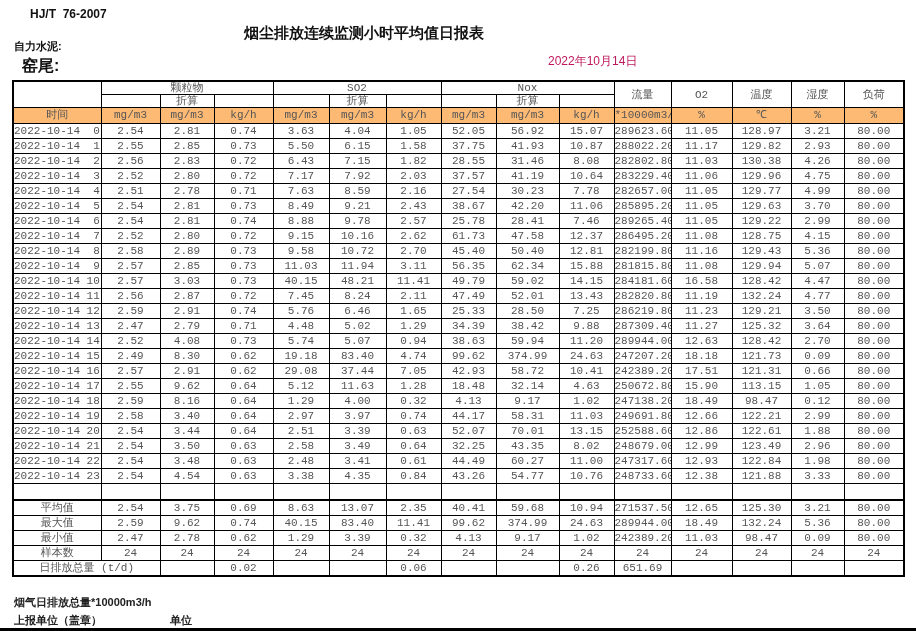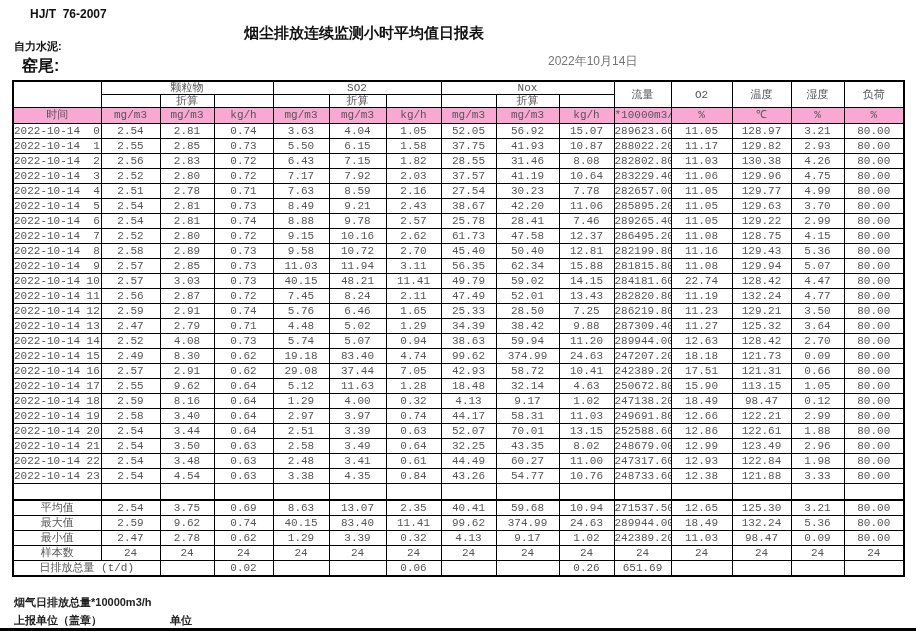--- a/index.html
+++ b/index.html
@@ -5,39 +5,39 @@
   html,body{margin:0;padding:0;}
   body{
     width:916px;height:631px;background:#ffffff;position:relative;overflow:hidden;
     font-family:"Liberation Sans", sans-serif;color:#000;
   }
   .abs{position:absolute;}
   .doc-code{left:30px;top:7px;font-size:12px;font-weight:bold;white-space:pre;color:#111;}
   .title{left:0;top:24px;width:728px;text-align:center;font-size:15px;font-weight:bold;color:#111;}
   .company{left:14px;top:39px;font-size:11px;font-weight:bold;color:#111;}
   .site{left:14px;top:56px;font-size:16px;font-weight:bold;color:#111;margin-left:8px;}
-  .date{left:548px;top:53px;font-size:12px;color:#737373;}
+  .date{left:548px;top:53px;font-size:12px;color:#be185d;}
 
   table.report{
     position:absolute;left:12px;top:80px;width:891px;
     border-collapse:collapse;table-layout:fixed;
     border:2px solid #000;
   }
   table.report td{
     border:1px solid #000;
     font-family:"Liberation Mono","DejaVu Sans Mono",monospace;
     font-size:11px;color:#555;
     text-align:center;vertical-align:middle;
     padding:0;height:14px;line-height:14px;
     overflow:hidden;white-space:pre;
   }
   thead td{color:#222;}
   thead tr.r1 td, thead tr.r2 td{height:12px;line-height:12px;}
   thead tr.r3 td{height:15px;line-height:15px;}
-  .green{background:#f9a8d4;}
+  .green{background:#fdba74;}
   tr.spacer td{height:15px;border-bottom:2px solid #000;}
   td.sum-label{color:#222;}
   td.total-label{text-align:left;padding-left:2px;color:#222;}
 
   .footer1{left:14px;top:595px;font-size:11px;font-weight:bold;color:#222;}
   .footer2a{left:14px;top:613px;font-size:11px;font-weight:bold;color:#222;}
   .footer2b{left:170px;top:613px;font-size:11px;font-weight:bold;color:#222;}
   .bottom-edge{left:0;top:628px;width:916px;height:3px;background:#000;}
 </style>
 </head>
@@ -284,21 +284,21 @@
         <td>2.57</td>
         <td>3.03</td>
         <td>0.73</td>
         <td>40.15</td>
         <td>48.21</td>
         <td>11.41</td>
         <td>49.79</td>
         <td>59.02</td>
         <td>14.15</td>
         <td>284181.60</td>
-        <td>22.74</td>
+        <td>16.58</td>
         <td>128.42</td>
         <td>4.47</td>
         <td>80.00</td>
       </tr>
       <tr>
         <td>2022-10-14 11:00</td>
         <td>2.56</td>
         <td>2.87</td>
         <td>0.72</td>
         <td>7.45</td>

